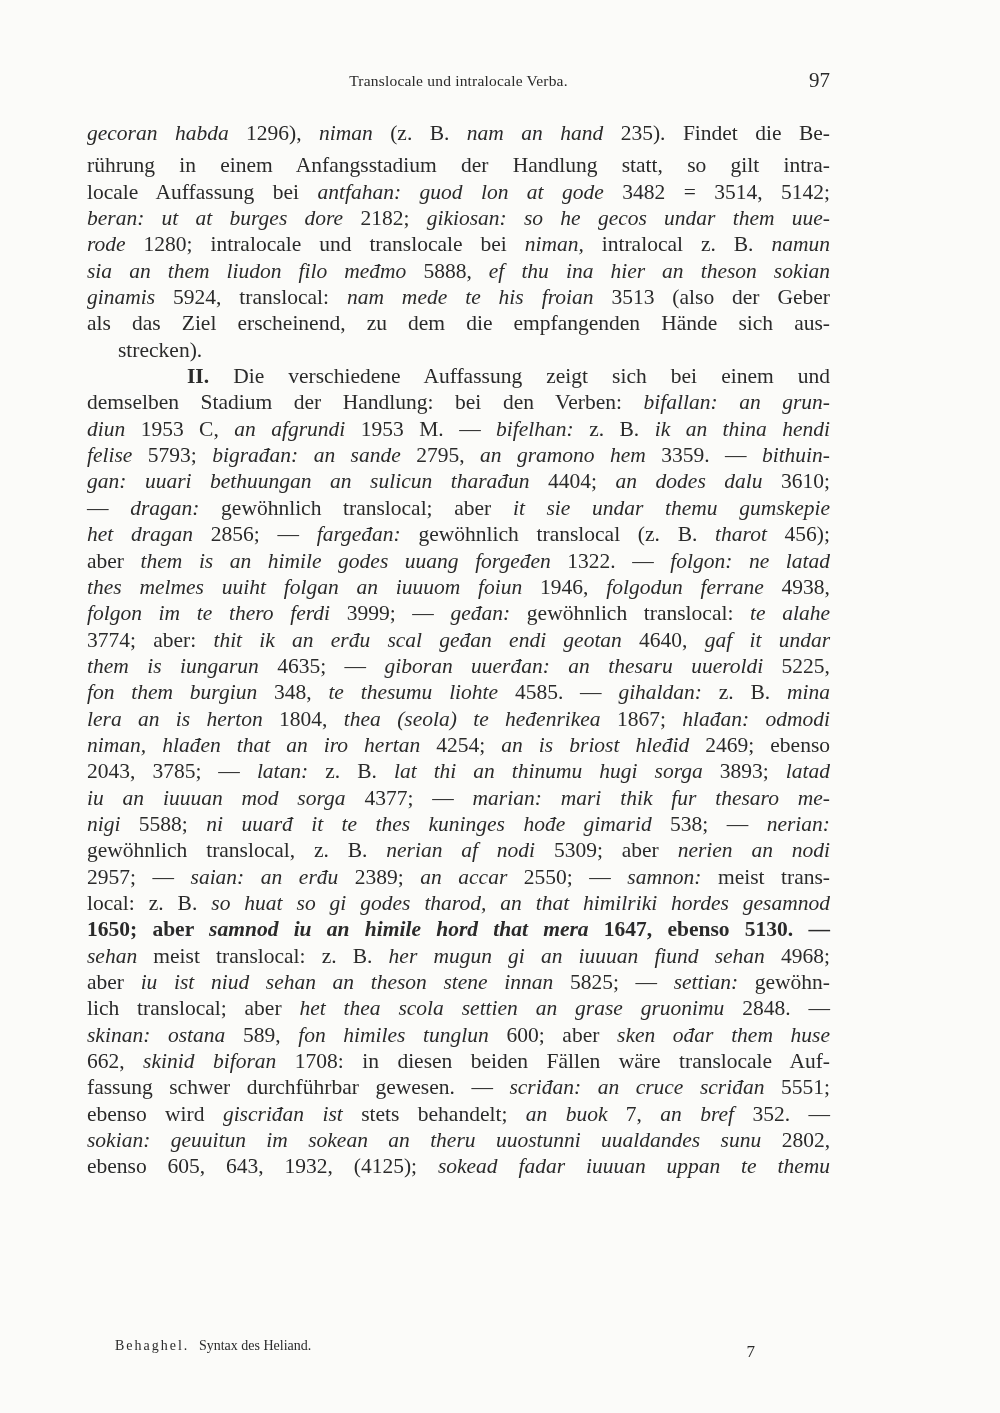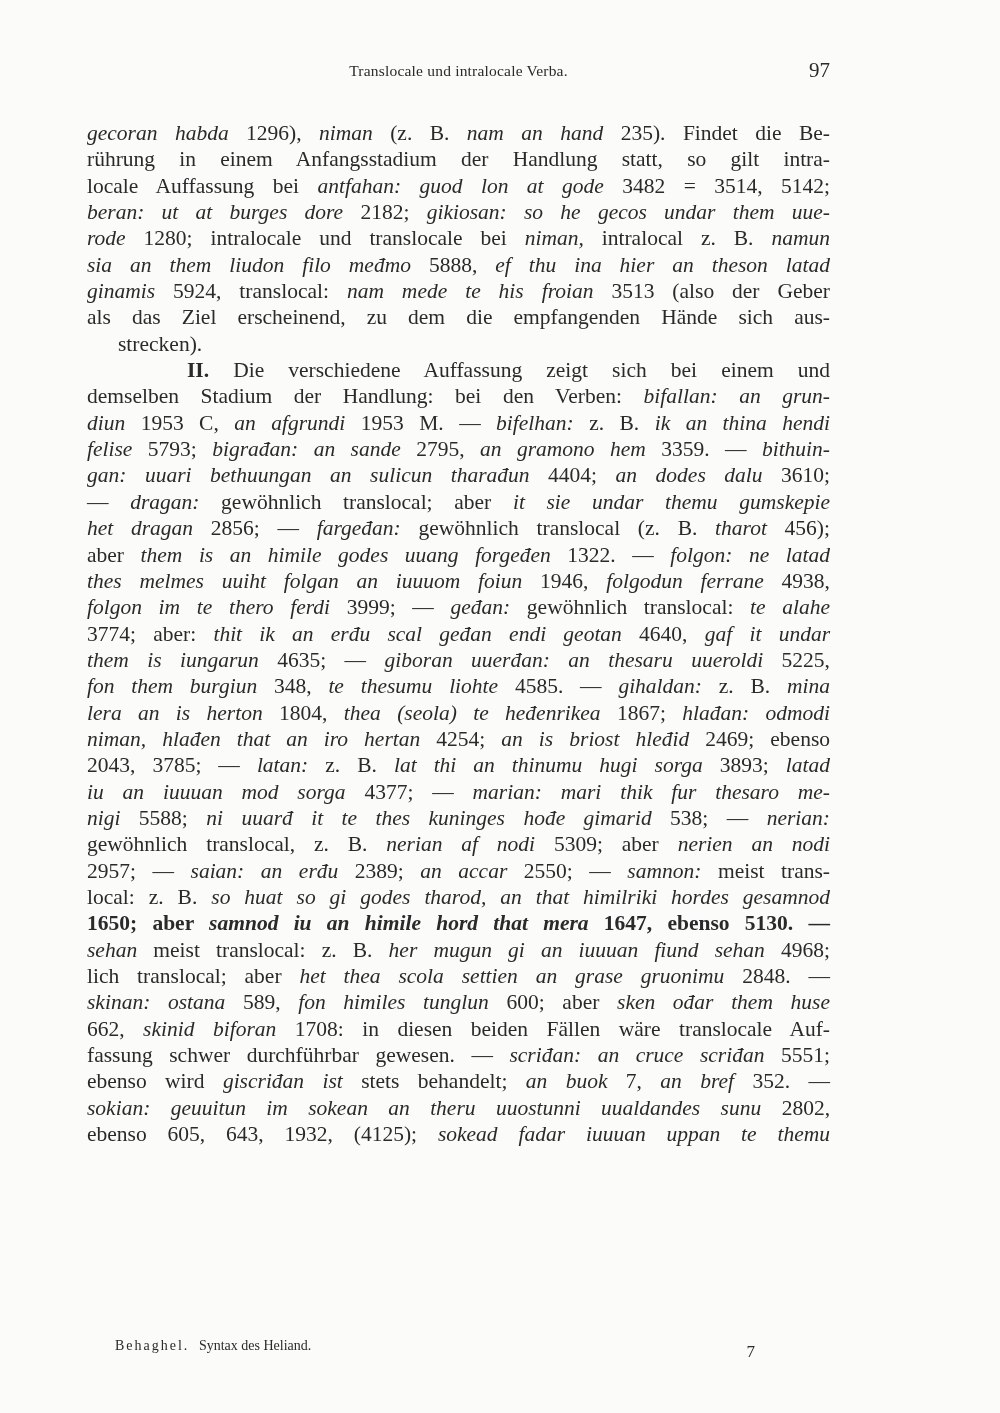--- a/index.html
+++ b/index.html
@@ -1,18 +1,18 @@
 <!DOCTYPE html>
 <html><head>
 <meta charset="utf-8">
 <style>
   html, body { margin:0; padding:0; }
   body { width:1000px; height:1413px; background:#fbfbf9; position:relative; overflow:hidden;
          font-family:"Liberation Serif","DejaVu Serif",serif; color:#2a2a2a; }
-  .header { position:absolute; top:58px; left:87px; width:743px; height:26px; }
+  .header { position:absolute; top:68px; left:87px; width:743px; height:26px; }
   .running-title { position:absolute; left:0; right:0; text-align:center; font-size:15.5px; top:4px; letter-spacing:0.2px; }
   .page-number { position:absolute; right:0; top:0; font-size:21px; }
   .body { position:absolute; top:120px; left:87px; width:743px; }
   .line { height:26.35px; line-height:26.35px; font-size:21.5px; text-align:justify; text-align-last:justify; white-space:nowrap; overflow:visible; }
   .line.last { text-align-last:left; }
   .line.indent { padding-left:100px; }
   .line span { white-space:pre; }
   i { font-style:italic; }
   b { font-weight:bold; }
   .footer { position:absolute; top:1338px; left:115px; width:640px; font-size:14px; }
@@ -23,25 +23,25 @@
 </head>
 <body>
 
 <div class="header">
   <div class="running-title">Translocale und intralocale Verba.</div>
   <div class="page-number">97</div>
 </div>
 
 <div class="body" id="body-text">
     <div class="line" style="white-space: normal;"><i style="white-space: normal;">gecoran habda</i><span style="white-space: normal;"> 1296), </span><i style="white-space: normal;">niman</i><span style="white-space: normal;"> (z. B. </span><i style="white-space: normal;">nam an hand</i><span style="white-space: normal;"> 235). Findet die Be-</span></div>
-    <div class="line" style="white-space: normal;"><span style="white-space: normal;">rührung in einem Anfangsstadium der Handlung statt, so gilt intra-</span></div>
+    <div class="line" style="white-space: normal; margin-top: 6px;"><span style="white-space: normal;">rührung in einem Anfangsstadium der Handlung statt, so gilt intra-</span></div>
     <div class="line" style="white-space: normal;"><span style="white-space: normal;">locale Auffassung bei </span><i style="white-space: normal;">antfahan: guod lon at gode</i><span style="white-space: normal;"> 3482 = 3514, 5142;</span></div>
     <div class="line" style="white-space: normal;"><i style="white-space: normal;">beran: ut at burges dore</i><span style="white-space: normal;"> 2182; </span><i style="white-space: normal;">gikiosan: so he gecos undar them uue-</i></div>
     <div class="line" style="white-space: normal;"><i style="white-space: normal;">rode</i><span style="white-space: normal;"> 1280; intralocale und translocale bei </span><i style="white-space: normal;">niman,</i><span style="white-space: normal;"> intralocal z. B. </span><i style="white-space: normal;">namun</i></div>
-    <div class="line" style="white-space: normal;"><i style="white-space: normal;">sia an them liudon filo međmo</i><span style="white-space: normal;"> 5888, </span><i style="white-space: normal;">ef thu ina hier an theson latad</i></div>
+    <div class="line" style="white-space: normal;"><i style="white-space: normal;">sia an them liudon filo međmo</i><span style="white-space: normal;"> 5888, </span><i style="white-space: normal;">ef thu ina hier an theson sokian</i></div>
     <div class="line" style="white-space: normal;"><i style="white-space: normal;">ginamis</i><span style="white-space: normal;"> 5924, translocal: </span><i style="white-space: normal;">nam mede te his froian</i><span style="white-space: normal;"> 3513 (also der Geber</span></div>
     <div class="line" style="white-space: normal;"><span style="white-space: normal;">als das Ziel erscheinend, zu dem die empfangenden Hände sich aus-</span></div>
     <div class="line last" style="white-space: normal; margin-left: 31px;"><span style="white-space: normal;">strecken).</span></div>
     <div class="line indent" style="white-space: normal;"><b style="white-space: normal;">II.</b><span style="white-space: normal;"> Die verschiedene Auffassung zeigt sich bei einem und</span></div>
     <div class="line" style="white-space: normal;"><span style="white-space: normal;">demselben Stadium der Handlung: bei den Verben: </span><i style="white-space: normal;">bifallan: an grun-</i></div>
     <div class="line" style="white-space: normal;"><i style="white-space: normal;">diun</i><span style="white-space: normal;"> 1953 C, </span><i style="white-space: normal;">an afgrundi</i><span style="white-space: normal;"> 1953 M. — </span><i style="white-space: normal;">bifelhan:</i><span style="white-space: normal;"> z. B. </span><i style="white-space: normal;">ik an thina hendi</i></div>
     <div class="line" style="white-space: normal;"><i style="white-space: normal;">felise</i><span style="white-space: normal;"> 5793; </span><i style="white-space: normal;">bigrađan: an sande</i><span style="white-space: normal;"> 2795, </span><i style="white-space: normal;">an gramono hem</i><span style="white-space: normal;"> 3359. — </span><i style="white-space: normal;">bithuin-</i></div>
     <div class="line" style="white-space: normal;"><i style="white-space: normal;">gan: uuari bethuungan an sulicun tharađun</i><span style="white-space: normal;"> 4404; </span><i style="white-space: normal;">an dodes dalu</i><span style="white-space: normal;"> 3610;</span></div>
     <div class="line" style="white-space: normal;"><span style="white-space: normal;">— </span><i style="white-space: normal;">dragan:</i><span style="white-space: normal;"> gewöhnlich translocal; aber </span><i style="white-space: normal;">it sie undar themu gumskepie</i></div>
     <div class="line" style="white-space: normal;"><i style="white-space: normal;">het dragan</i><span style="white-space: normal;"> 2856; — </span><i style="white-space: normal;">fargeđan:</i><span style="white-space: normal;"> gewöhnlich translocal (z. B. </span><i style="white-space: normal;">tharot</i><span style="white-space: normal;"> 456);</span></div>
@@ -54,20 +54,21 @@
     <div class="line" style="white-space: normal;"><i style="white-space: normal;">lera an is herton</i><span style="white-space: normal;"> 1804, </span><i style="white-space: normal;">thea (seola) te heđenrikea</i><span style="white-space: normal;"> 1867; </span><i style="white-space: normal;">hlađan: odmodi</i></div>
     <div class="line" style="white-space: normal;"><i style="white-space: normal;">niman, hlađen that an iro hertan</i><span style="white-space: normal;"> 4254; </span><i style="white-space: normal;">an is briost hleđid</i><span style="white-space: normal;"> 2469; ebenso</span></div>
     <div class="line" style="white-space: normal;"><span style="white-space: normal;">2043, 3785; — </span><i style="white-space: normal;">latan:</i><span style="white-space: normal;"> z. B. </span><i style="white-space: normal;">lat thi an thinumu hugi sorga</i><span style="white-space: normal;"> 3893; </span><i style="white-space: normal;">latad</i></div>
     <div class="line" style="white-space: normal;"><i style="white-space: normal;">iu an iuuuan mod sorga</i><span style="white-space: normal;"> 4377; — </span><i style="white-space: normal;">marian: mari thik fur thesaro me-</i></div>
     <div class="line" style="white-space: normal;"><i style="white-space: normal;">nigi</i><span style="white-space: normal;"> 5588; </span><i style="white-space: normal;">ni uuarđ it te thes kuninges hođe gimarid</i><span style="white-space: normal;"> 538; — </span><i style="white-space: normal;">nerian:</i></div>
     <div class="line" style="white-space: normal;"><span style="white-space: normal;">gewöhnlich translocal, z. B. </span><i style="white-space: normal;">nerian af nodi</i><span style="white-space: normal;"> 5309; aber </span><i style="white-space: normal;">nerien an nodi</i></div>
     <div class="line" style="white-space: normal;"><span style="white-space: normal;">2957; — </span><i style="white-space: normal;">saian: an erđu</i><span style="white-space: normal;"> 2389; </span><i style="white-space: normal;">an accar</i><span style="white-space: normal;"> 2550; — </span><i style="white-space: normal;">samnon:</i><span style="white-space: normal;"> meist trans-</span></div>
     <div class="line" style="white-space: normal;"><span style="white-space: normal;">local: z. B. </span><i style="white-space: normal;">so huat so gi godes tharod, an that himilriki hordes gesamnod</i></div>
     <div class="line" style="white-space: normal; font-weight: bold;"><span style="white-space: normal;">1650; aber </span><i style="white-space: normal;">samnod iu an himile hord that mera</i><span style="white-space: normal;"> 1647, ebenso 5130. —</span></div>
     <div class="line" style="white-space: normal;"><i style="white-space: normal;">sehan</i><span style="white-space: normal;"> meist translocal: z. B. </span><i style="white-space: normal;">her mugun gi an iuuuan fiund sehan</i><span style="white-space: normal;"> 4968;</span></div>
+    <div class="line" style="white-space: normal;"><span style="white-space: normal;">aber </span><i style="white-space: normal;">iu ist niud sehan an theson stene innan</i><span style="white-space: normal;"> 5825; — </span><i style="white-space: normal;">settian:</i><span style="white-space: normal;"> gewöhn-</span></div>
     <div class="line" style="white-space: normal;"><span style="white-space: normal;">lich translocal; aber </span><i style="white-space: normal;">het thea scola settien an grase gruonimu</i><span style="white-space: normal;"> 2848. —</span></div>
     <div class="line" style="white-space: normal;"><i style="white-space: normal;">skinan: ostana</i><span style="white-space: normal;"> 589, </span><i style="white-space: normal;">fon himiles tunglun</i><span style="white-space: normal;"> 600; aber </span><i style="white-space: normal;">sken ođar them huse</i></div>
     <div class="line" style="white-space: normal;"><span style="white-space: normal;">662, </span><i style="white-space: normal;">skinid biforan</i><span style="white-space: normal;"> 1708: in diesen beiden Fällen wäre translocale Auf-</span></div>
     <div class="line" style="white-space: normal;"><span style="white-space: normal;">fassung schwer durchführbar gewesen. — </span><i style="white-space: normal;">scriđan: an cruce scriđan</i><span style="white-space: normal;"> 5551;</span></div>
     <div class="line" style="white-space: normal;"><span style="white-space: normal;">ebenso wird </span><i style="white-space: normal;">giscriđan ist</i><span style="white-space: normal;"> stets behandelt; </span><i style="white-space: normal;">an buok</i><span style="white-space: normal;"> 7, </span><i style="white-space: normal;">an bref</i><span style="white-space: normal;"> 352. —</span></div>
     <div class="line" style="white-space: normal;"><i style="white-space: normal;">sokian: geuuitun im sokean an theru uuostunni uualdandes sunu</i><span style="white-space: normal;"> 2802,</span></div>
     <div class="line" style="white-space: normal;"><span style="white-space: normal;">ebenso 605, 643, 1932, (4125); </span><i style="white-space: normal;">sokead fadar iuuuan uppan te themu</i></div>
   </div>
 
 <div class="footer">

